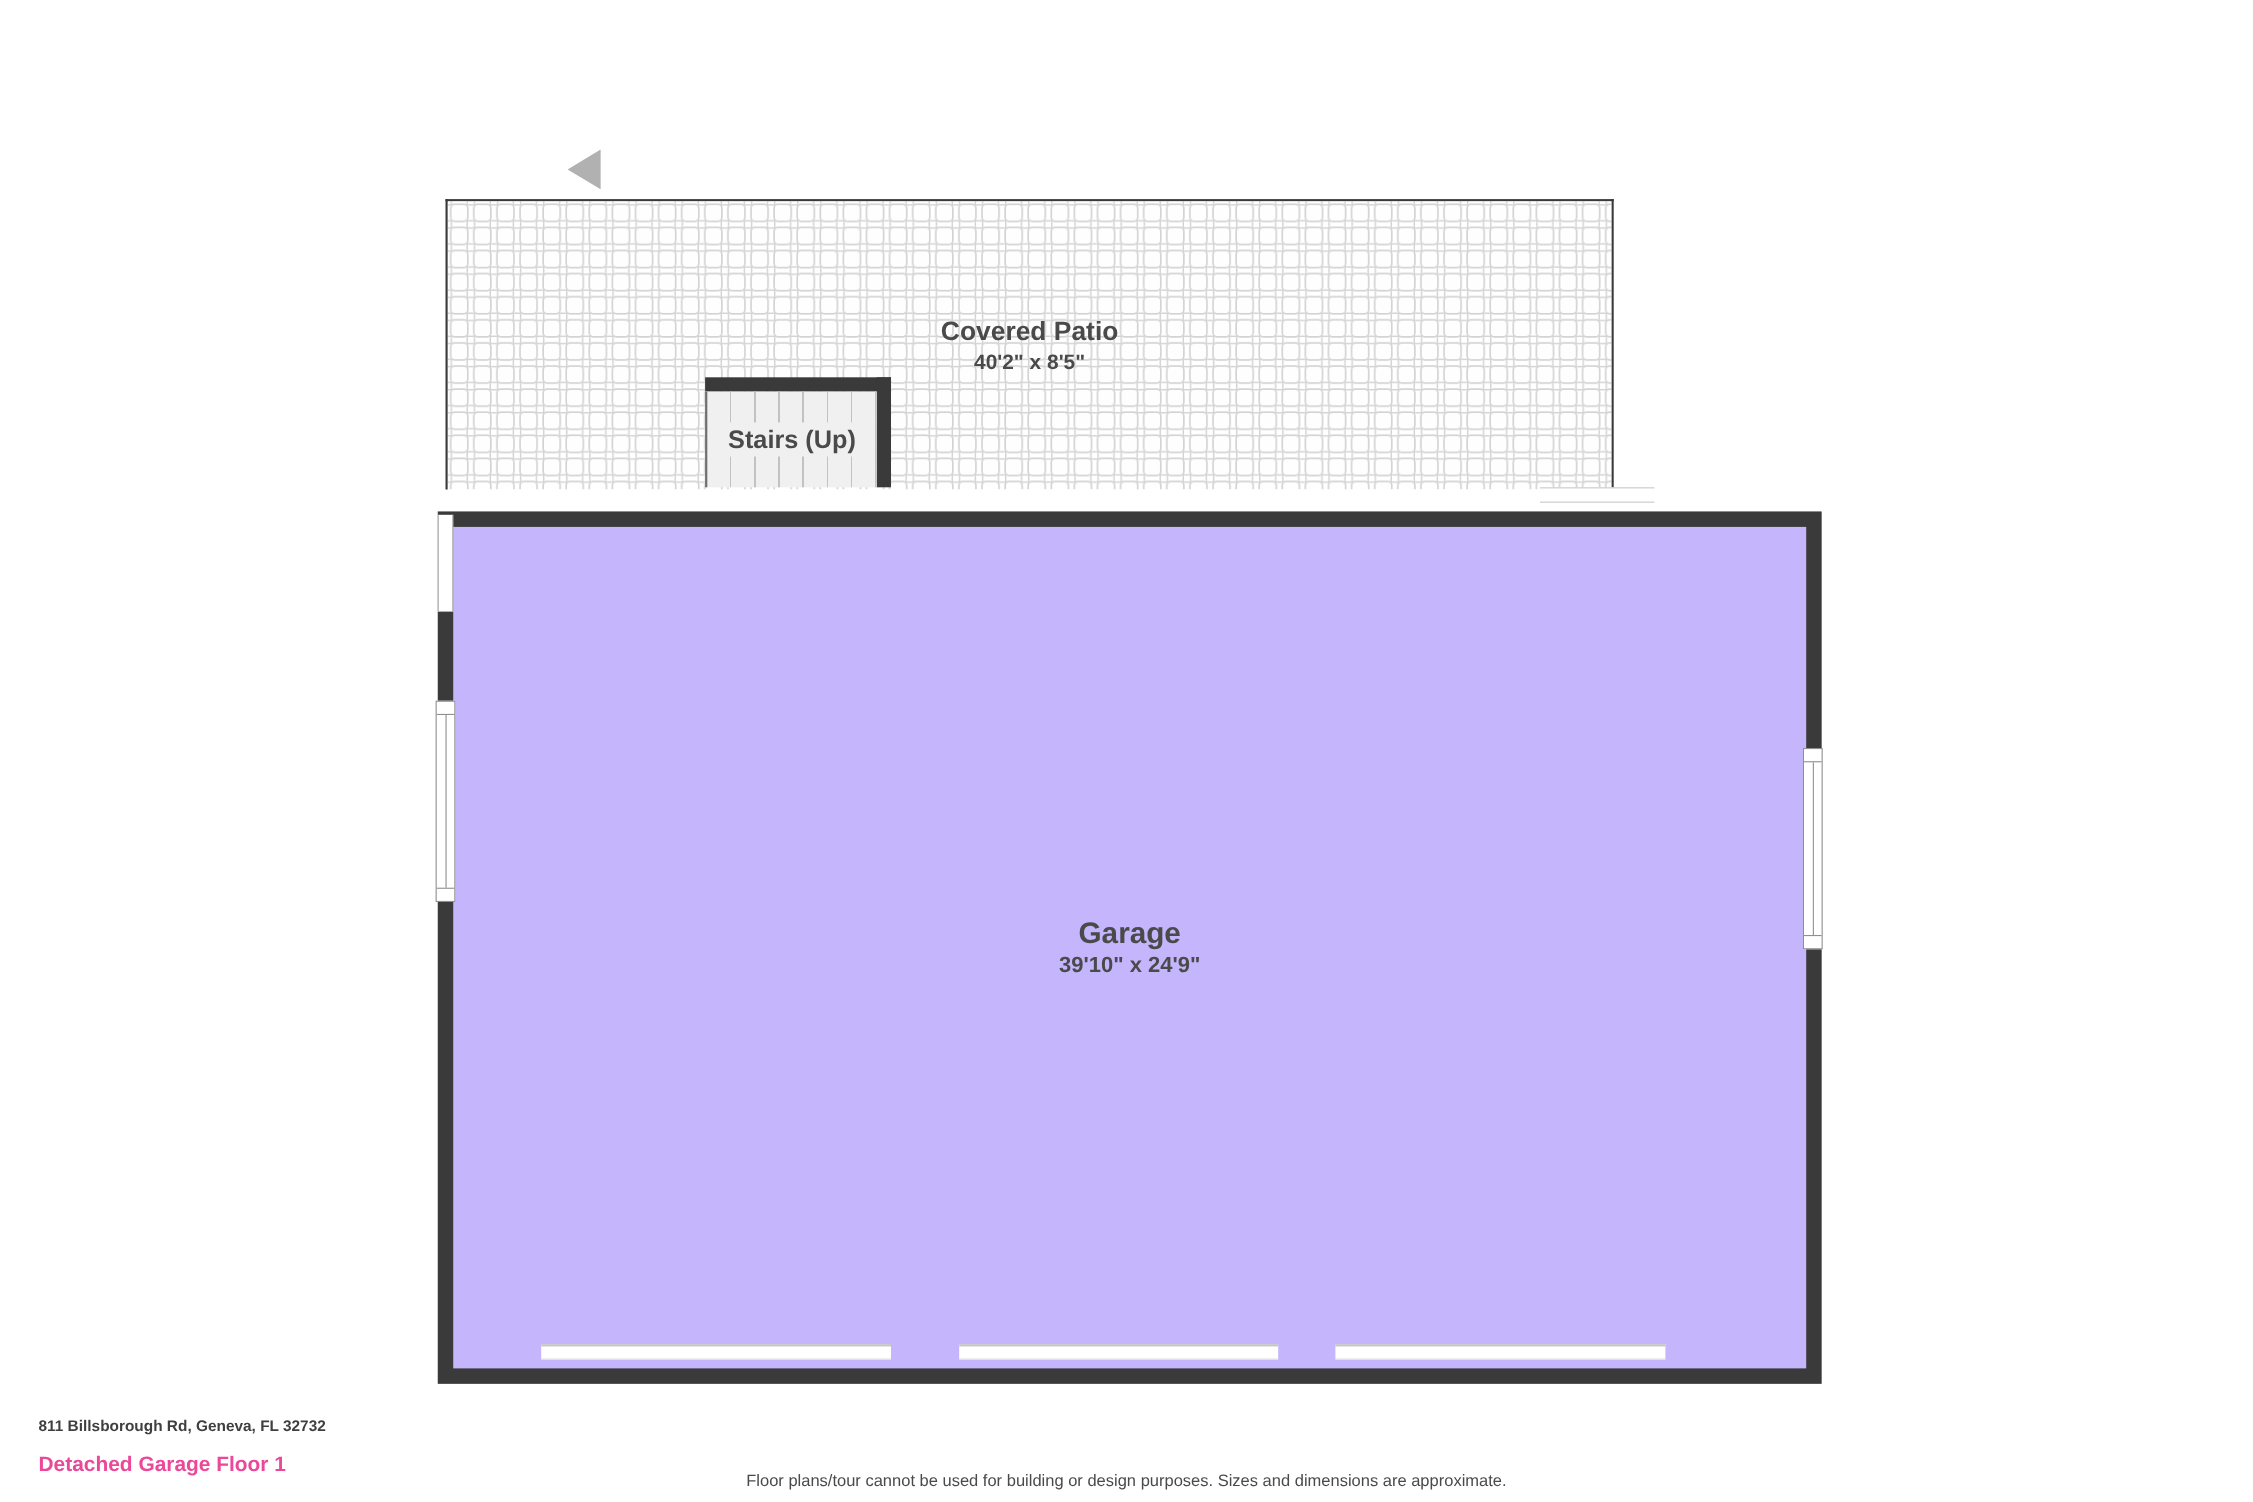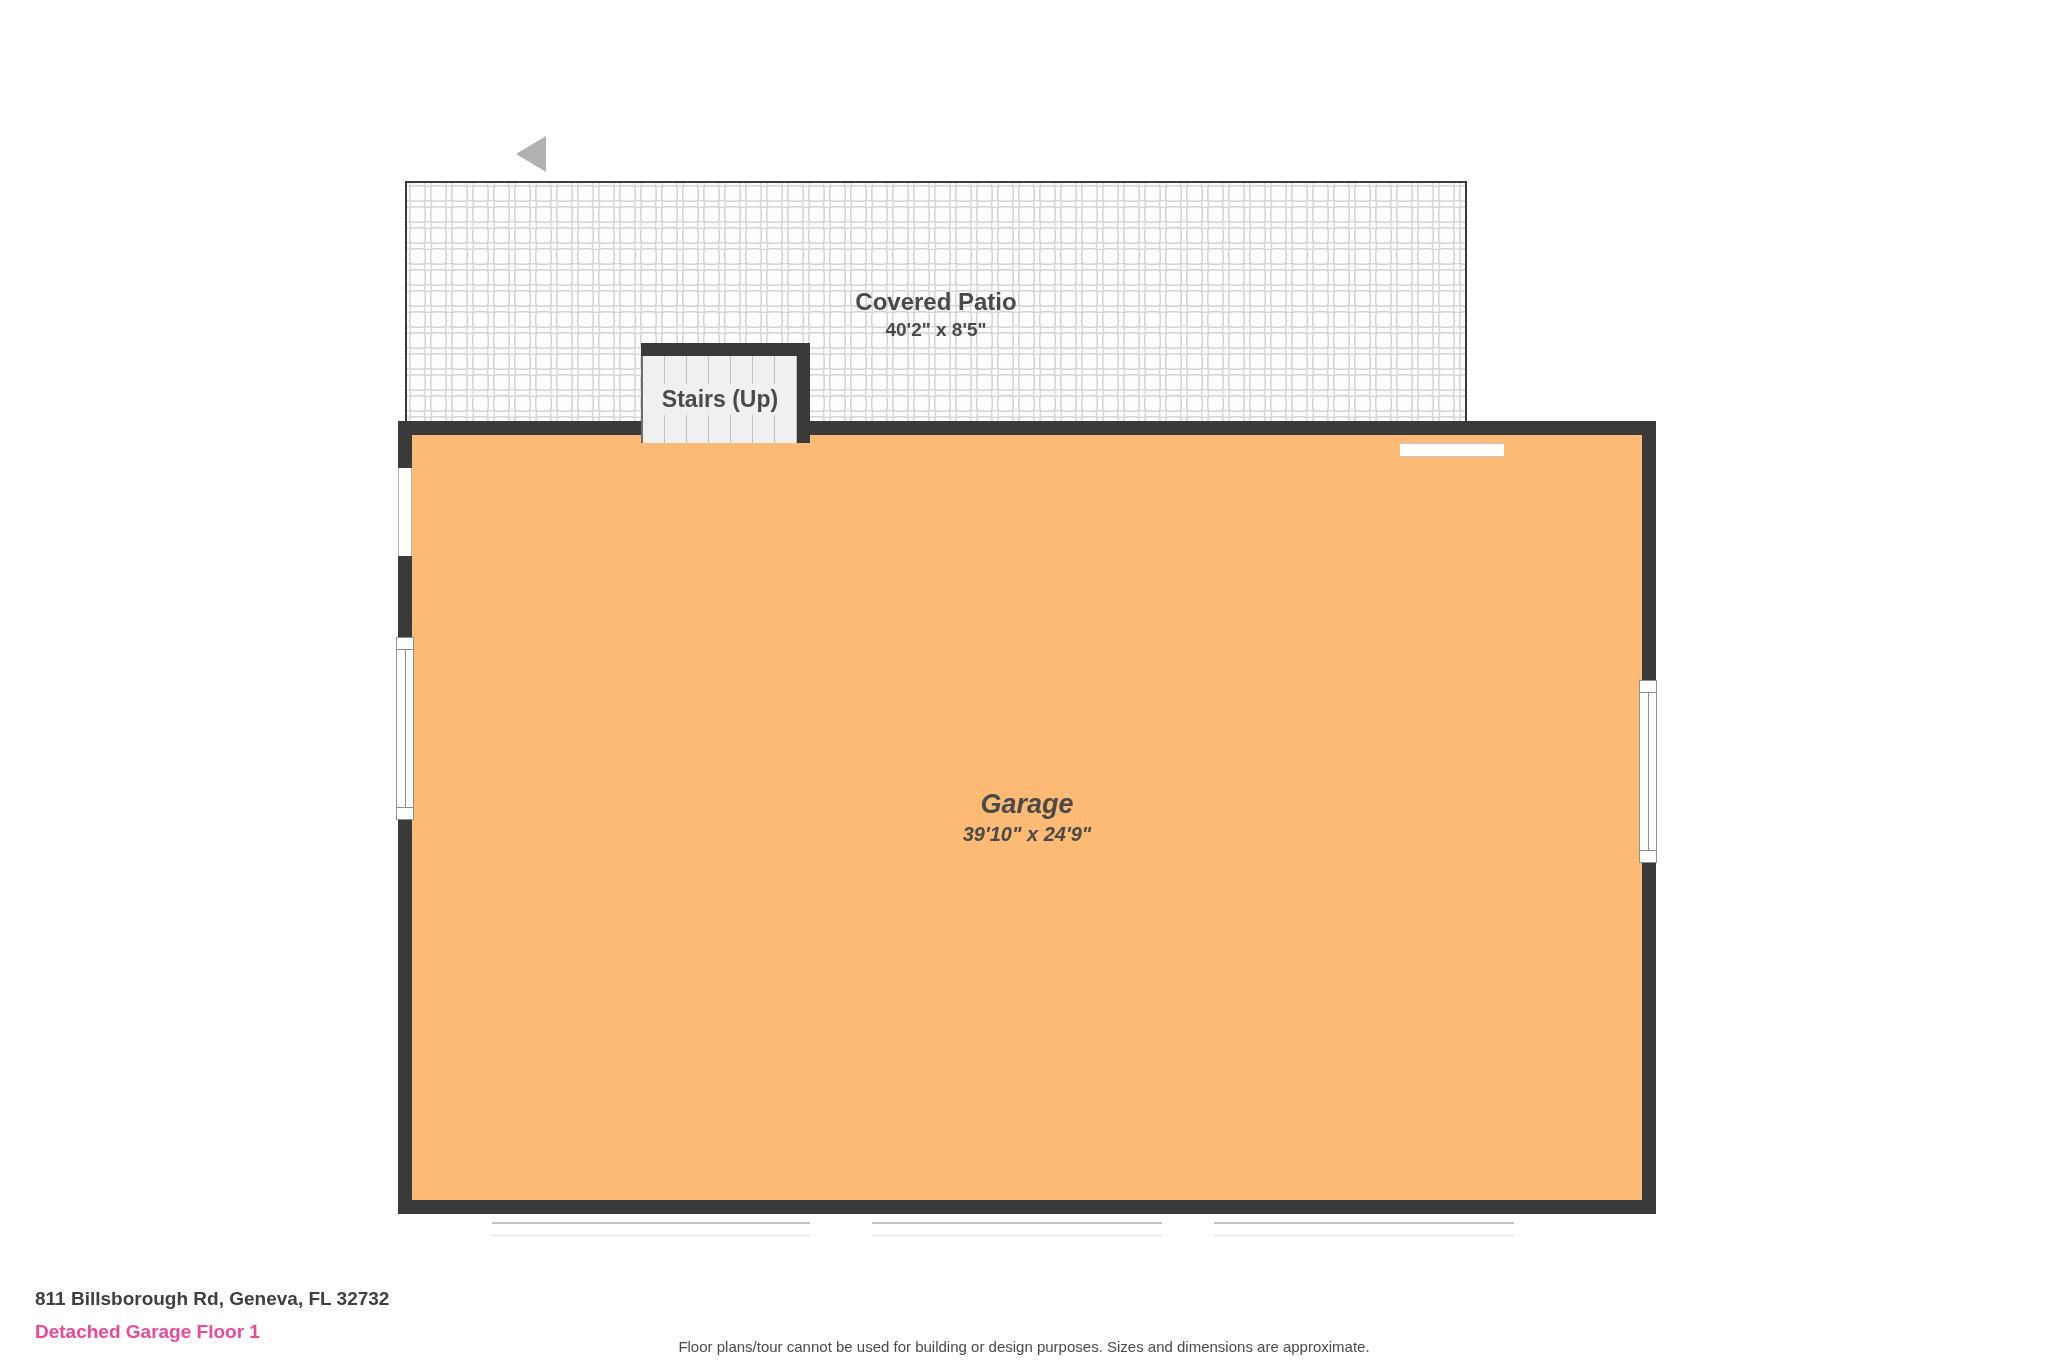--- a/index.html
+++ b/index.html
@@ -58,24 +58,23 @@
       transparent 0px, transparent 20.5px, #c2c2c2 20.5px, #c2c2c2 22px);
     display: flex; align-items: center; justify-content: center;
   }
   .stairs-label {
     font-size: 23px; font-weight: 700; color: #4a4a4a;
     background: #f0f0f0; padding: 2px 5px; white-space: nowrap;
   }
 
   
   .garage {
-    position: absolute; left: 398px; top: 421px; width: 1258px; height: 793px;
+    position: absolute; left: 398px; top: 465px; width: 1258px; height: 793px;
     border: 14px solid #3a3a3a;
-    background: #fdba74;
-    font-style: italic;
+    background: #c4b5fd;
   }
   .garage .room-name { font-size: 27px; }
   .garage .room-dims { font-size: 20px; }
 
   
   .opening { position: absolute; background: #ffffff; }
   .opening.top-door {
     left: 1400px; top: 443px; width: 104px; height: 14px;
     border-top: 1px solid #c8c8c8; border-bottom: 1px solid #c8c8c8;
   }
@@ -102,21 +101,21 @@
   .win-bar.t { top: 11px; }
   .win-bar.b { bottom: 11px; }
   .win-mid {
     position: absolute; left: 50%; top: 12px; bottom: 12px; width: 1px;
     background: #8f8f8f;
   }
 
   
   .footer-address {
     position: absolute; left: 35px; top: 1288px;
-    font-size: 19px; font-weight: 700; color: #3f3f3f;
+    font-size: 14px; font-weight: 700; color: #3f3f3f;
   }
   .footer-floor {
     position: absolute; left: 35px; top: 1321px;
     font-size: 19px; font-weight: 700; color: #ec4899;
   }
   .footer-disclaimer {
     position: absolute; left: 0; top: 1338px; width: 100%;
     text-align: center; font-size: 15px; font-weight: 400; color: #4a4a4a;
   }
 </style>

